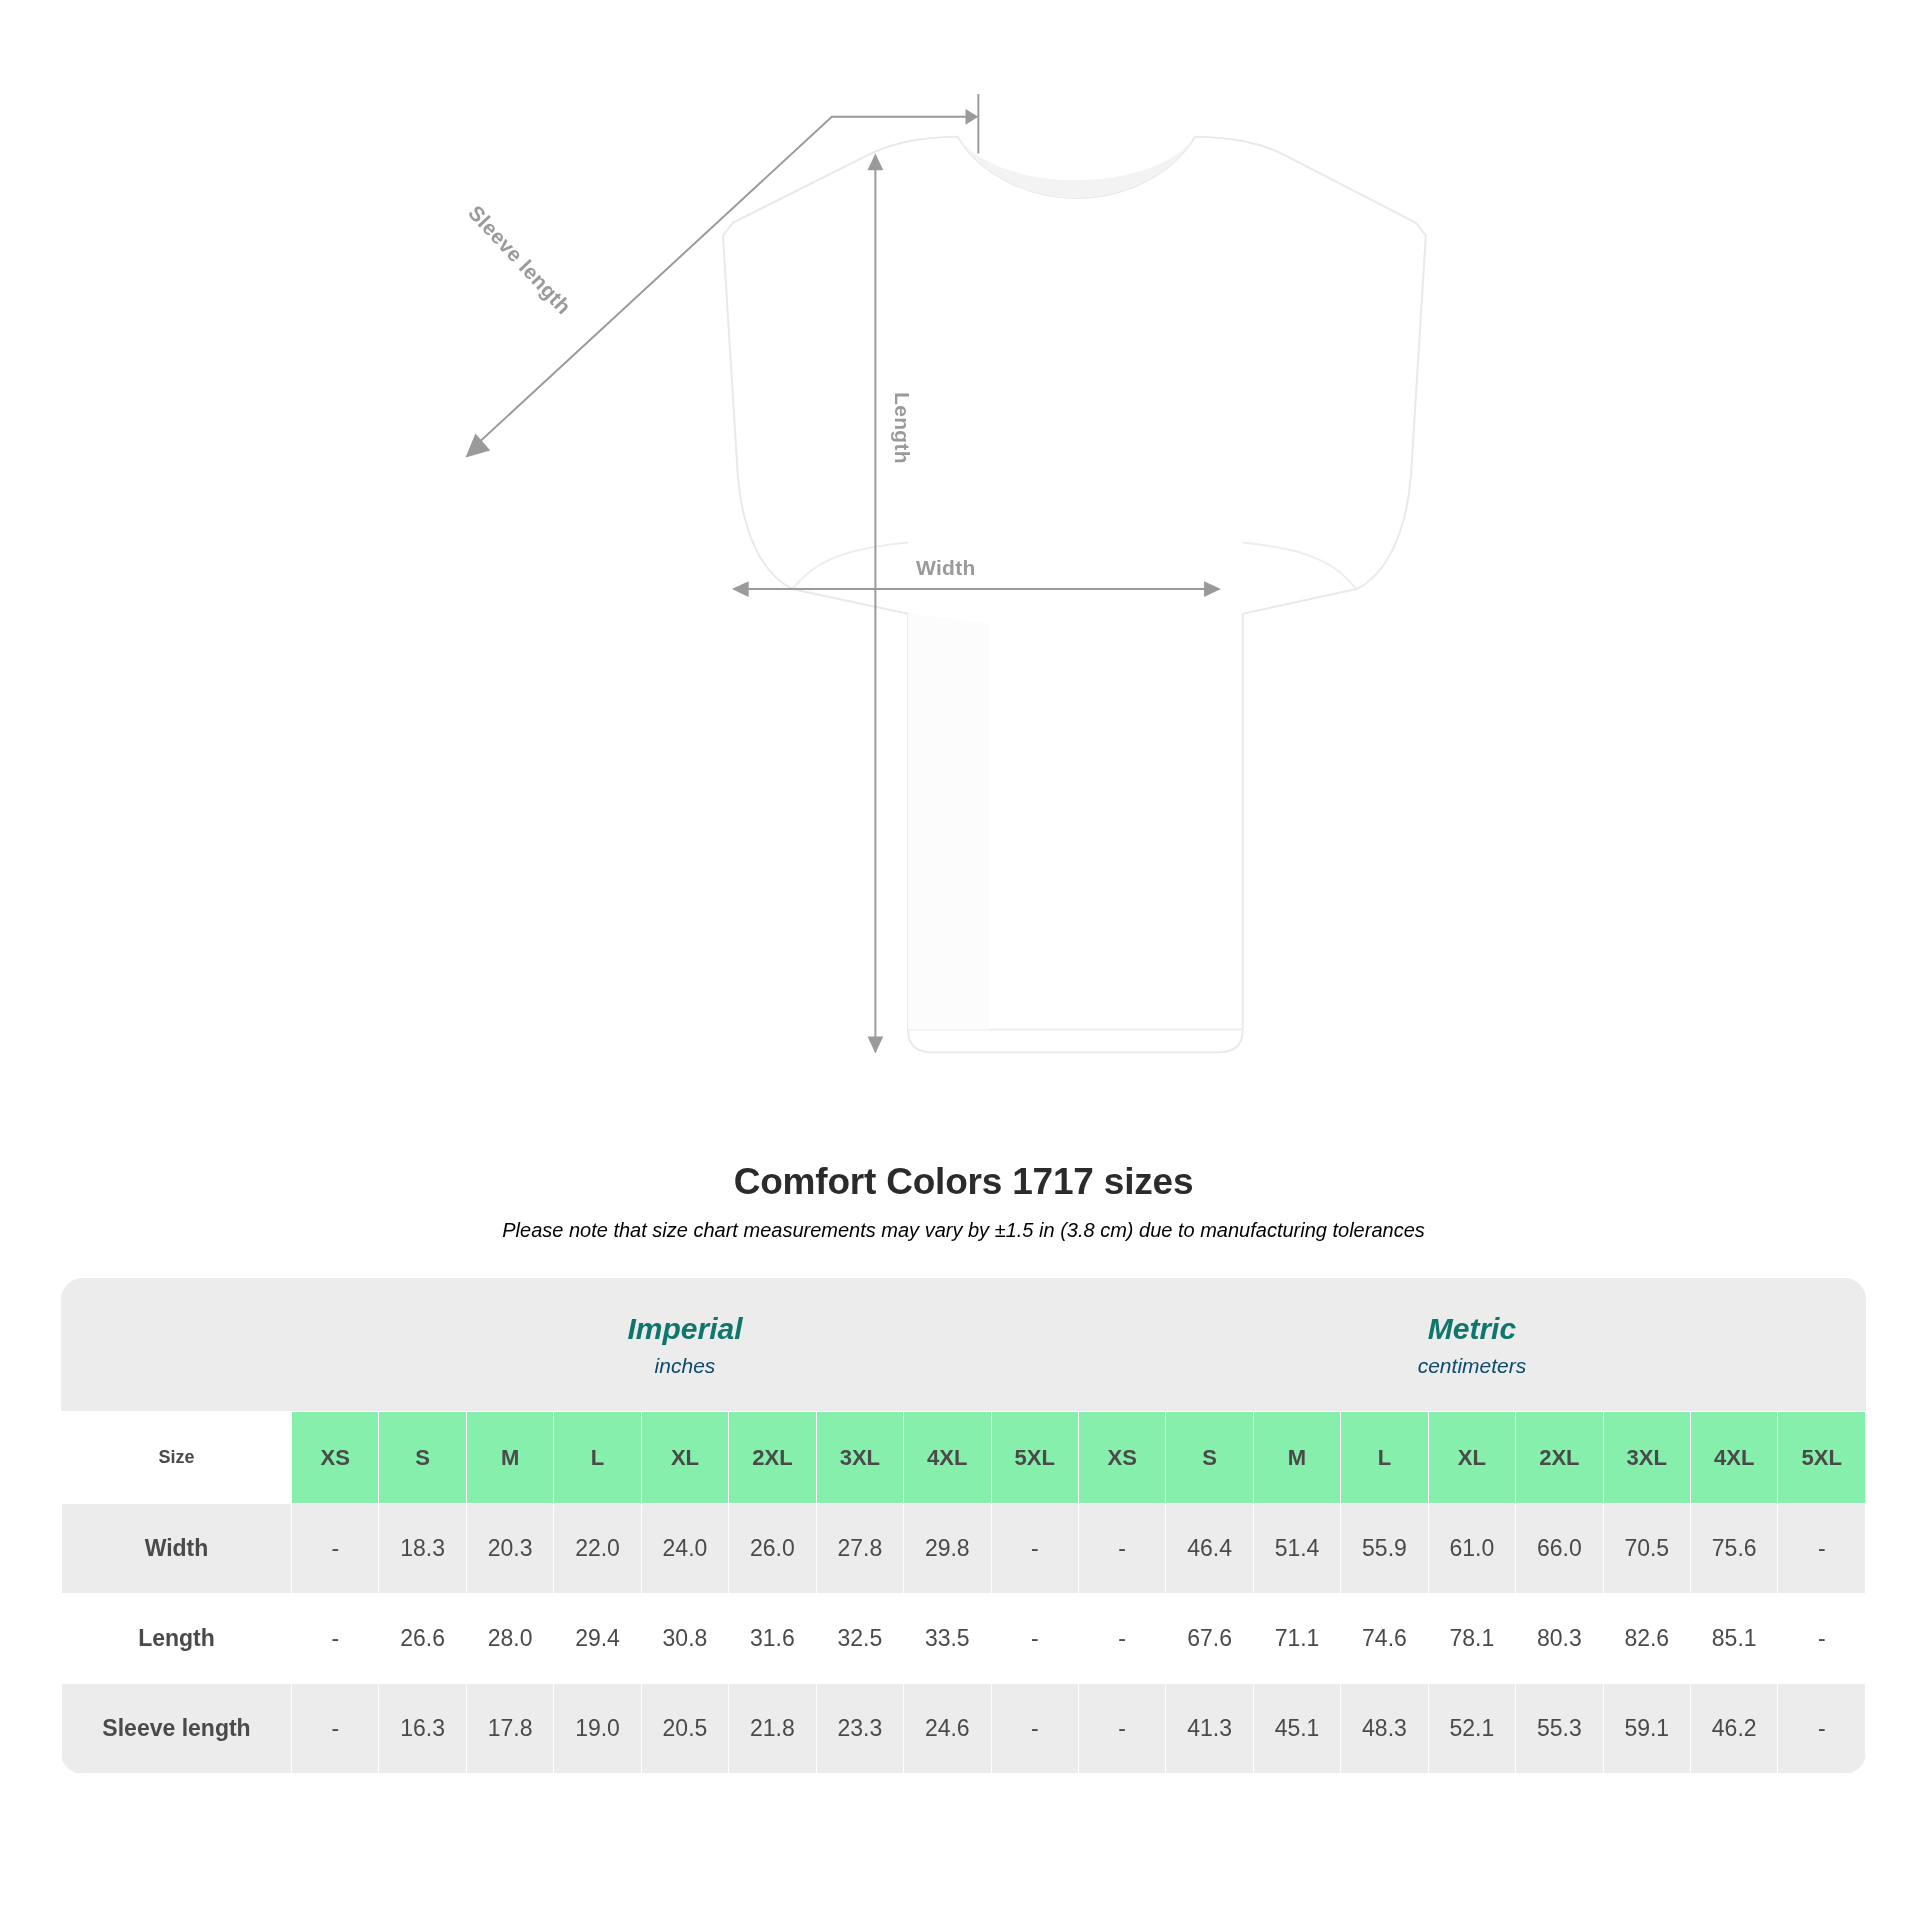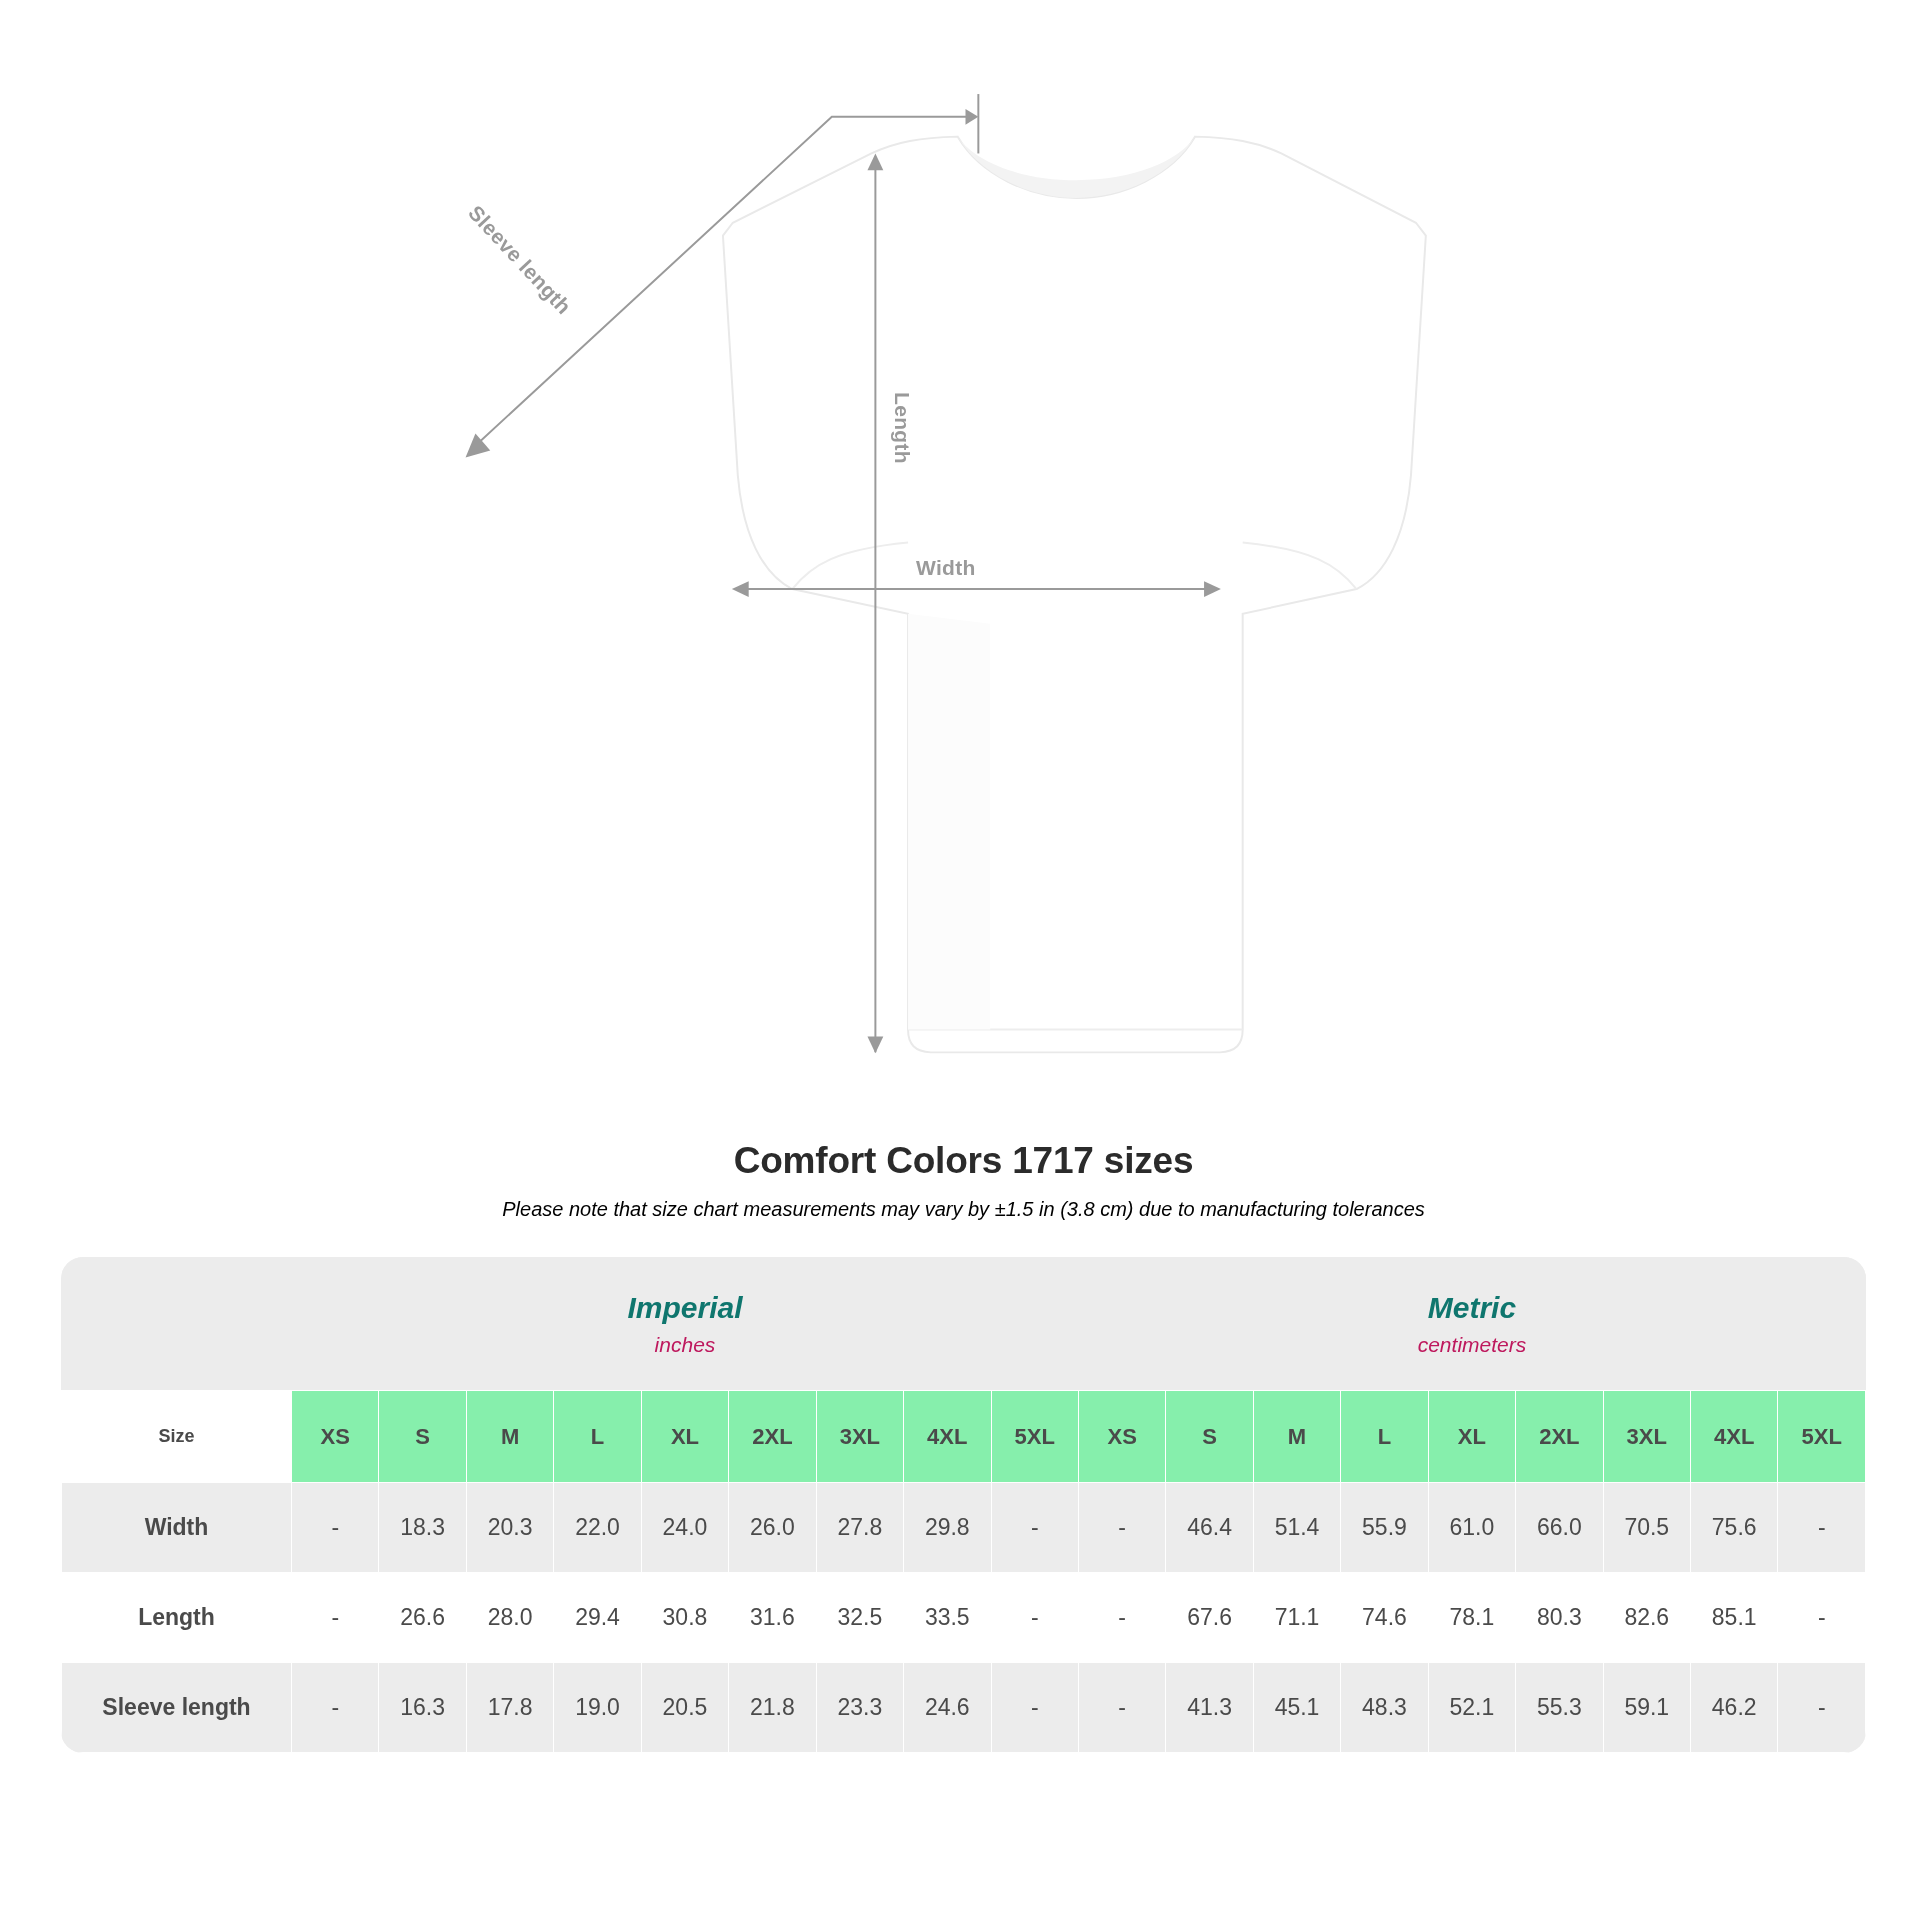--- a/index.html
+++ b/index.html
@@ -50,21 +50,21 @@
   }
   .label-width {
     left: 916px;
     top: 556px;
     font-size: 21px;
   }
 
   
   .title-block {
     text-align: center;
-    margin-top: 51px;
+    margin-top: 72px;
   }
   .chart-title {
     font-size: 37px;
     font-weight: bold;
     color: #2b2b2b;
     letter-spacing: -0.2px;
   }
   .chart-note {
     margin-top: 16px;
     font-size: 20px;
@@ -99,21 +99,21 @@
   }
   .unit-name {
     font-size: 30px;
     font-style: italic;
     font-weight: bold;
     color: #0f766e;
   }
   .unit-sub {
     font-size: 21px;
     font-style: italic;
-    color: #be185d;
+    color: #0c4a6e;
     margin-top: 8px;
   }
   .corner-cell {
     background: #ececec;
     border: none !important;
   }
 
   
   .size-head-row td {
     height: 89px;

